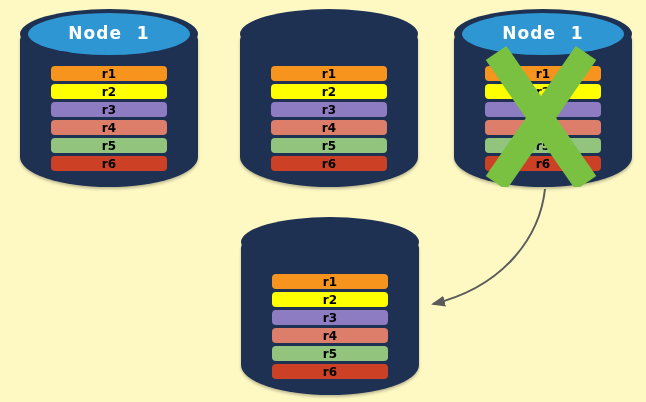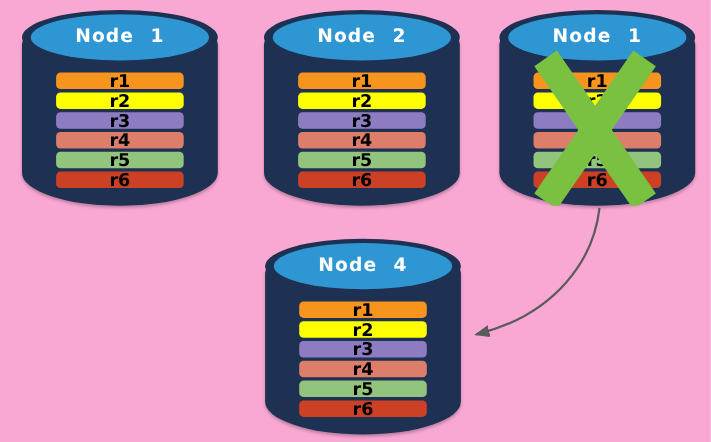--- a/index.html
+++ b/index.html
@@ -1,17 +1,17 @@
 <!DOCTYPE html>
 <html><head>
 <meta charset="utf-8">
 <style>
   html,body{margin:0;padding:0;}
   .canvas{
-    position:relative;width:646px;height:402px;background:#f9a8d4;
+    position:relative;width:646px;height:402px;background:#fef9c3;
     overflow:hidden;font-family:"DejaVu Sans","Liberation Sans",sans-serif;
   }
   .node{position:absolute;width:178px;height:178px;}
   .n1{left:20px;top:9px;}
   .n2{left:240px;top:9px;}
   .n3{left:454px;top:9px;}
   .n4{left:241px;top:217px;}
   .cyl-rim{position:absolute;left:0;right:0;top:0;height:50px;border-radius:50%;}
   .cyl-body{
     position:absolute;left:0;right:0;top:25px;bottom:0;
@@ -23,21 +23,21 @@
     display:flex;align-items:center;justify-content:center;
   }
   .node-title{
     color:#ffffff;font-weight:bold;font-size:17px;
     letter-spacing:1px;word-spacing:8px;padding-bottom:2px;
   }
   .rows{position:absolute;left:31px;right:31px;top:57px;}
   .row{
     height:15px;margin-bottom:3px;border-radius:4px;
     display:flex;align-items:center;justify-content:center;
-    font-size:16px;font-weight:bold;color:#000;line-height:1;
+    font-size:12px;font-weight:bold;color:#000;line-height:1;
   }
   .x-overlay{position:absolute;left:0;top:0;width:178px;height:178px;}
   .arrow-overlay{position:absolute;left:0;top:0;width:646px;height:402px;pointer-events:none;}
 </style>
 </head>
 <body>
 
 <div class="canvas">
 
   <div class="node n1">
@@ -64,23 +64,20 @@
         </div>
       <div class="row" style="background-color: rgb(204, 65, 37);">
           <span>r6</span>
         </div>
     </div>
   </div>
 
   <div class="node n2">
     <div class="cyl-rim" style="background-color: rgb(31, 49, 82);"></div>
     <div class="cyl-body" style="background-color: rgb(31, 49, 82);"></div>
-    <div class="cyl-top" style="background-color: rgb(46, 151, 211);">
-      <span class="node-title">Node 2</span>
-    </div>
     <div class="rows">
       <div class="row" style="background-color: rgb(247, 148, 30);">
           <span>r1</span>
         </div>
       <div class="row" style="background-color: rgb(255, 255, 0);">
           <span>r2</span>
         </div>
       <div class="row" style="background-color: rgb(142, 124, 195);">
           <span>r3</span>
         </div>
@@ -124,23 +121,20 @@
     </div>
     <svg class="x-overlay" viewBox="0 0 178 178">
       <line x1="42" y1="44" x2="132" y2="174" stroke-width="25" stroke="#7AC142"></line>
       <line x1="132" y1="44" x2="42" y2="174" stroke-width="25" stroke="#7AC142"></line>
     </svg>
   </div>
 
   <div class="node n4">
     <div class="cyl-rim" style="background-color: rgb(31, 49, 82);"></div>
     <div class="cyl-body" style="background-color: rgb(31, 49, 82);"></div>
-    <div class="cyl-top" style="background-color: rgb(46, 151, 211);">
-      <span class="node-title">Node 4</span>
-    </div>
     <div class="rows">
       <div class="row" style="background-color: rgb(247, 148, 30);">
           <span>r1</span>
         </div>
       <div class="row" style="background-color: rgb(255, 255, 0);">
           <span>r2</span>
         </div>
       <div class="row" style="background-color: rgb(142, 124, 195);">
           <span>r3</span>
         </div>

